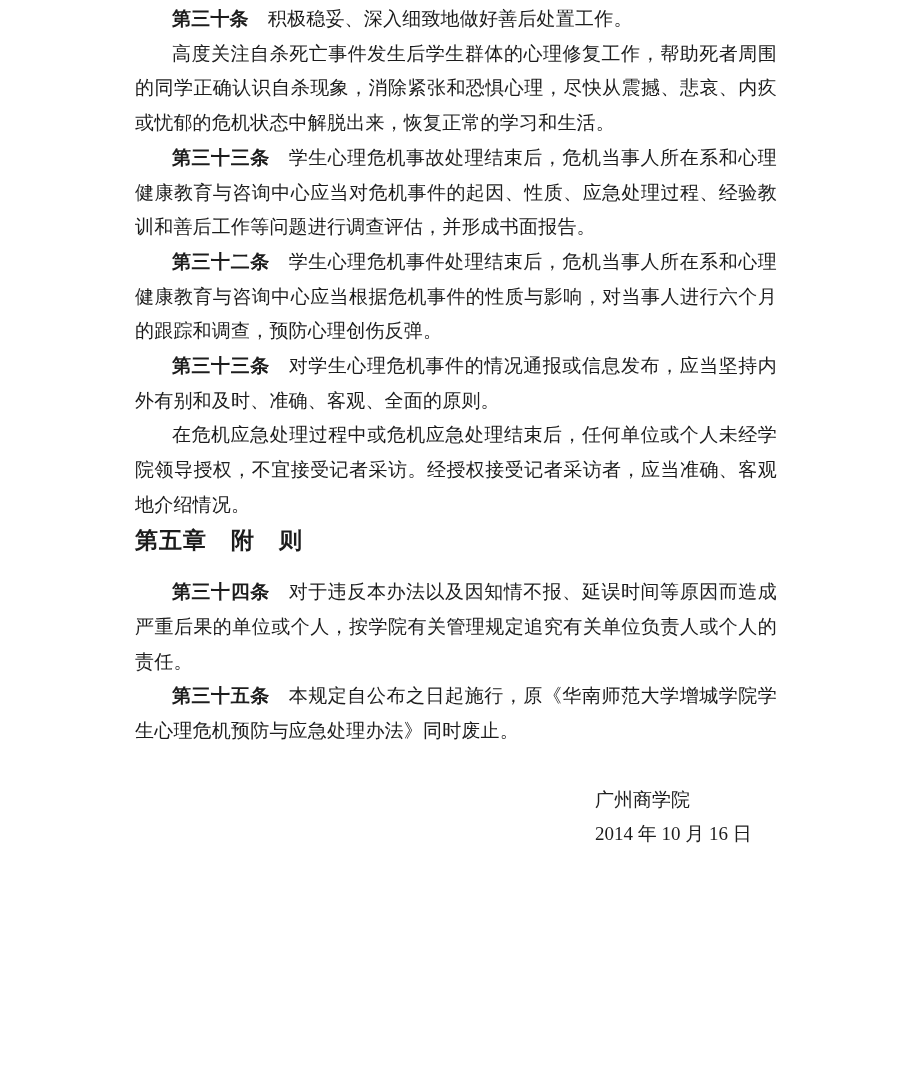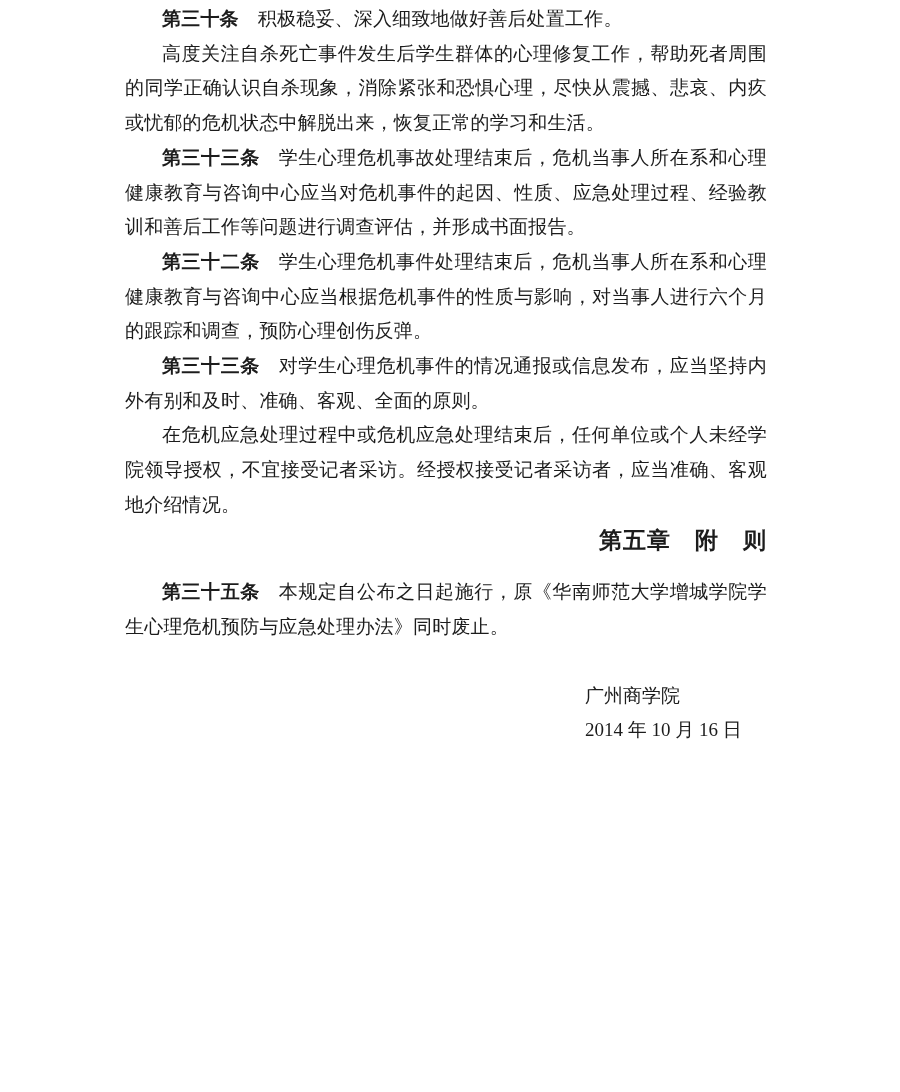--- a/index.html
+++ b/index.html
@@ -8,41 +8,41 @@
     position:relative;
     width:900px;
     height:1092px;
     background:#ffffff;
     overflow:hidden;
     font-family:"Liberation Serif","DejaVu Serif",serif;
     color:#1c1c1c;
   }
   .content {
     position:absolute;
-    left:125px;
+    left:135px;
     top:2px;
     width:642px;
     font-family:Liberation Serif, serif;
   }
   .para {
     font-size:19px;
     line-height:34.7px;
     text-align:justify;
     text-justify:inter-ideograph;
     text-indent:37px;
     letter-spacing:0.2px;
   }
   .art-num {
     font-weight:bold;
     margin-right:19px;
   }
   .chapter {
     font-size:23px;
     font-weight:bold;
-    text-align:right;
+    text-align:left;
     text-indent:0;
     line-height:34.7px;
     margin-top:1px;
     margin-bottom:17px;
     letter-spacing:1px;
   }
   .signature-block {
     margin-top:34px;
     margin-left:auto;
     margin-right:0;
@@ -67,20 +67,21 @@
 
     <p class="para"><b class="art-num">第三十二条</b><span>学生心理危机事件处理结束后，危机当事人所在系和心理健康教育与咨询中心应当根据危机事件的性质与影响，对当事人进行六个月的跟踪和调查，预防心理创伤反弹。</span></p>
 
     <p class="para"><b class="art-num">第三十三条</b><span>对学生心理危机事件的情况通报或信息发布，应当坚持内外有别和及时、准确、客观、全面的原则。</span></p>
 
 
     <p class="para">在危机应急处理过程中或危机应急处理结束后，任何单位或个人未经学院领导授权，不宜接受记者采访。经授权接受记者采访者，应当准确、客观地介绍情况。</p>
 
     <h2 class="chapter">第五章　附　则</h2>
 
+    <p class="para"><b class="art-num">第三十四条</b><span>对于违反本办法以及因知情不报、延误时间等原因而造成严重后果的单位或个人，按学院有关管理规定追究有关单位负责人或个人的责任。</span></p>
 
     <p class="para"><b class="art-num">第三十五条</b><span>本规定自公布之日起施行，原《华南师范大学增城学院学生心理危机预防与应急处理办法》同时废止。</span></p>
 
     <div class="signature-block">
       <div>广州商学院</div>
       <div>2014 年 10 月 16 日</div>
     </div>
 
   </div>
 </div>

